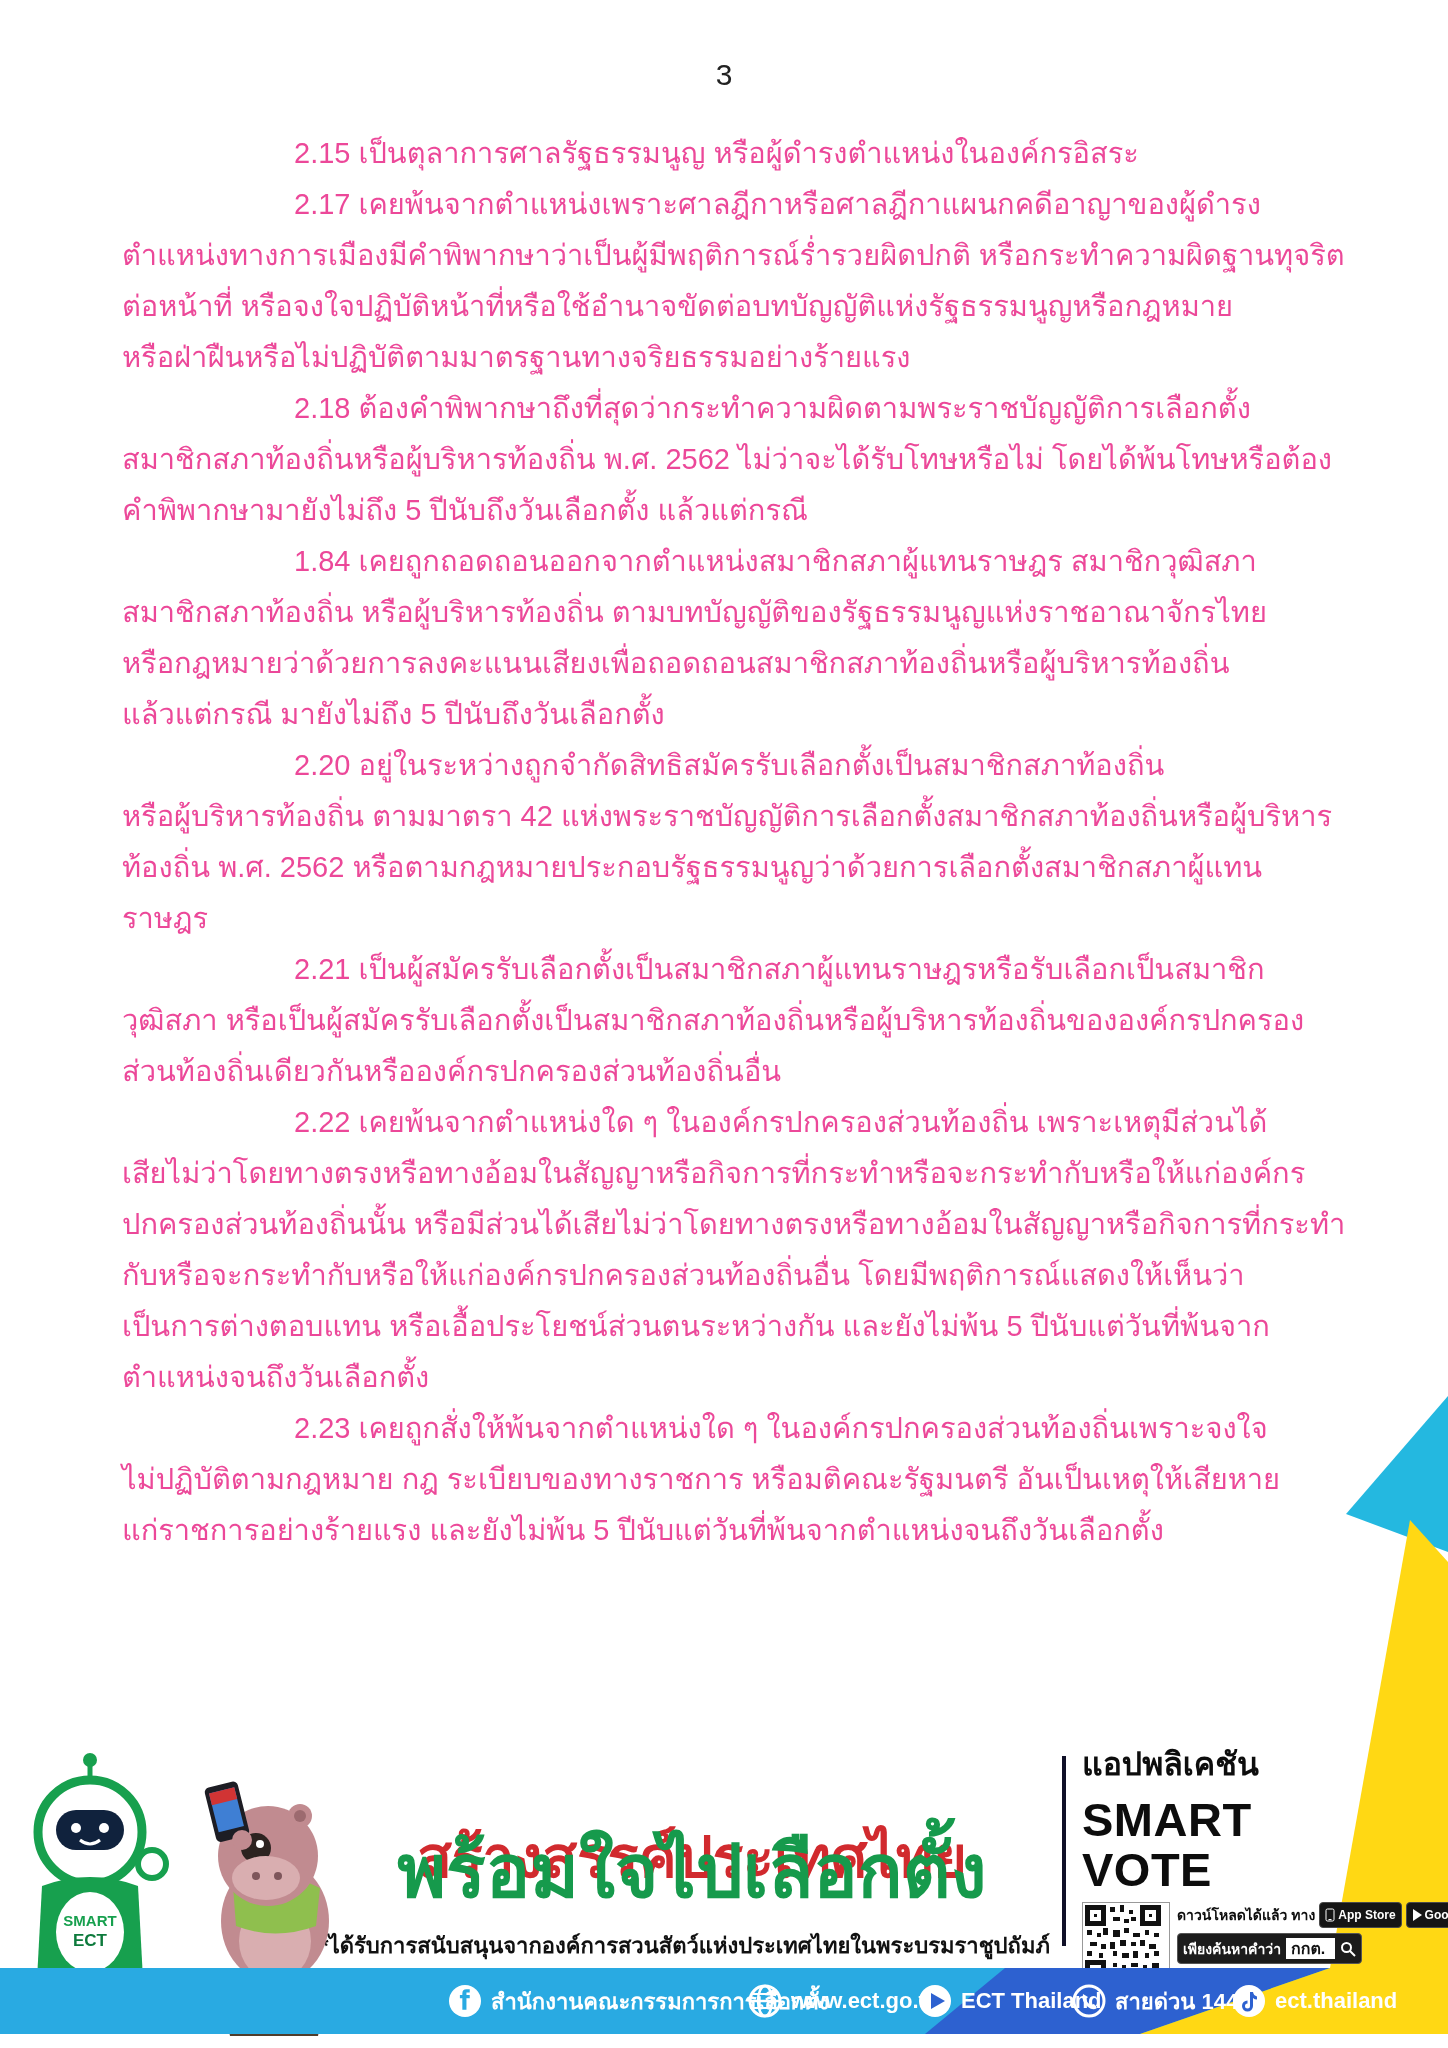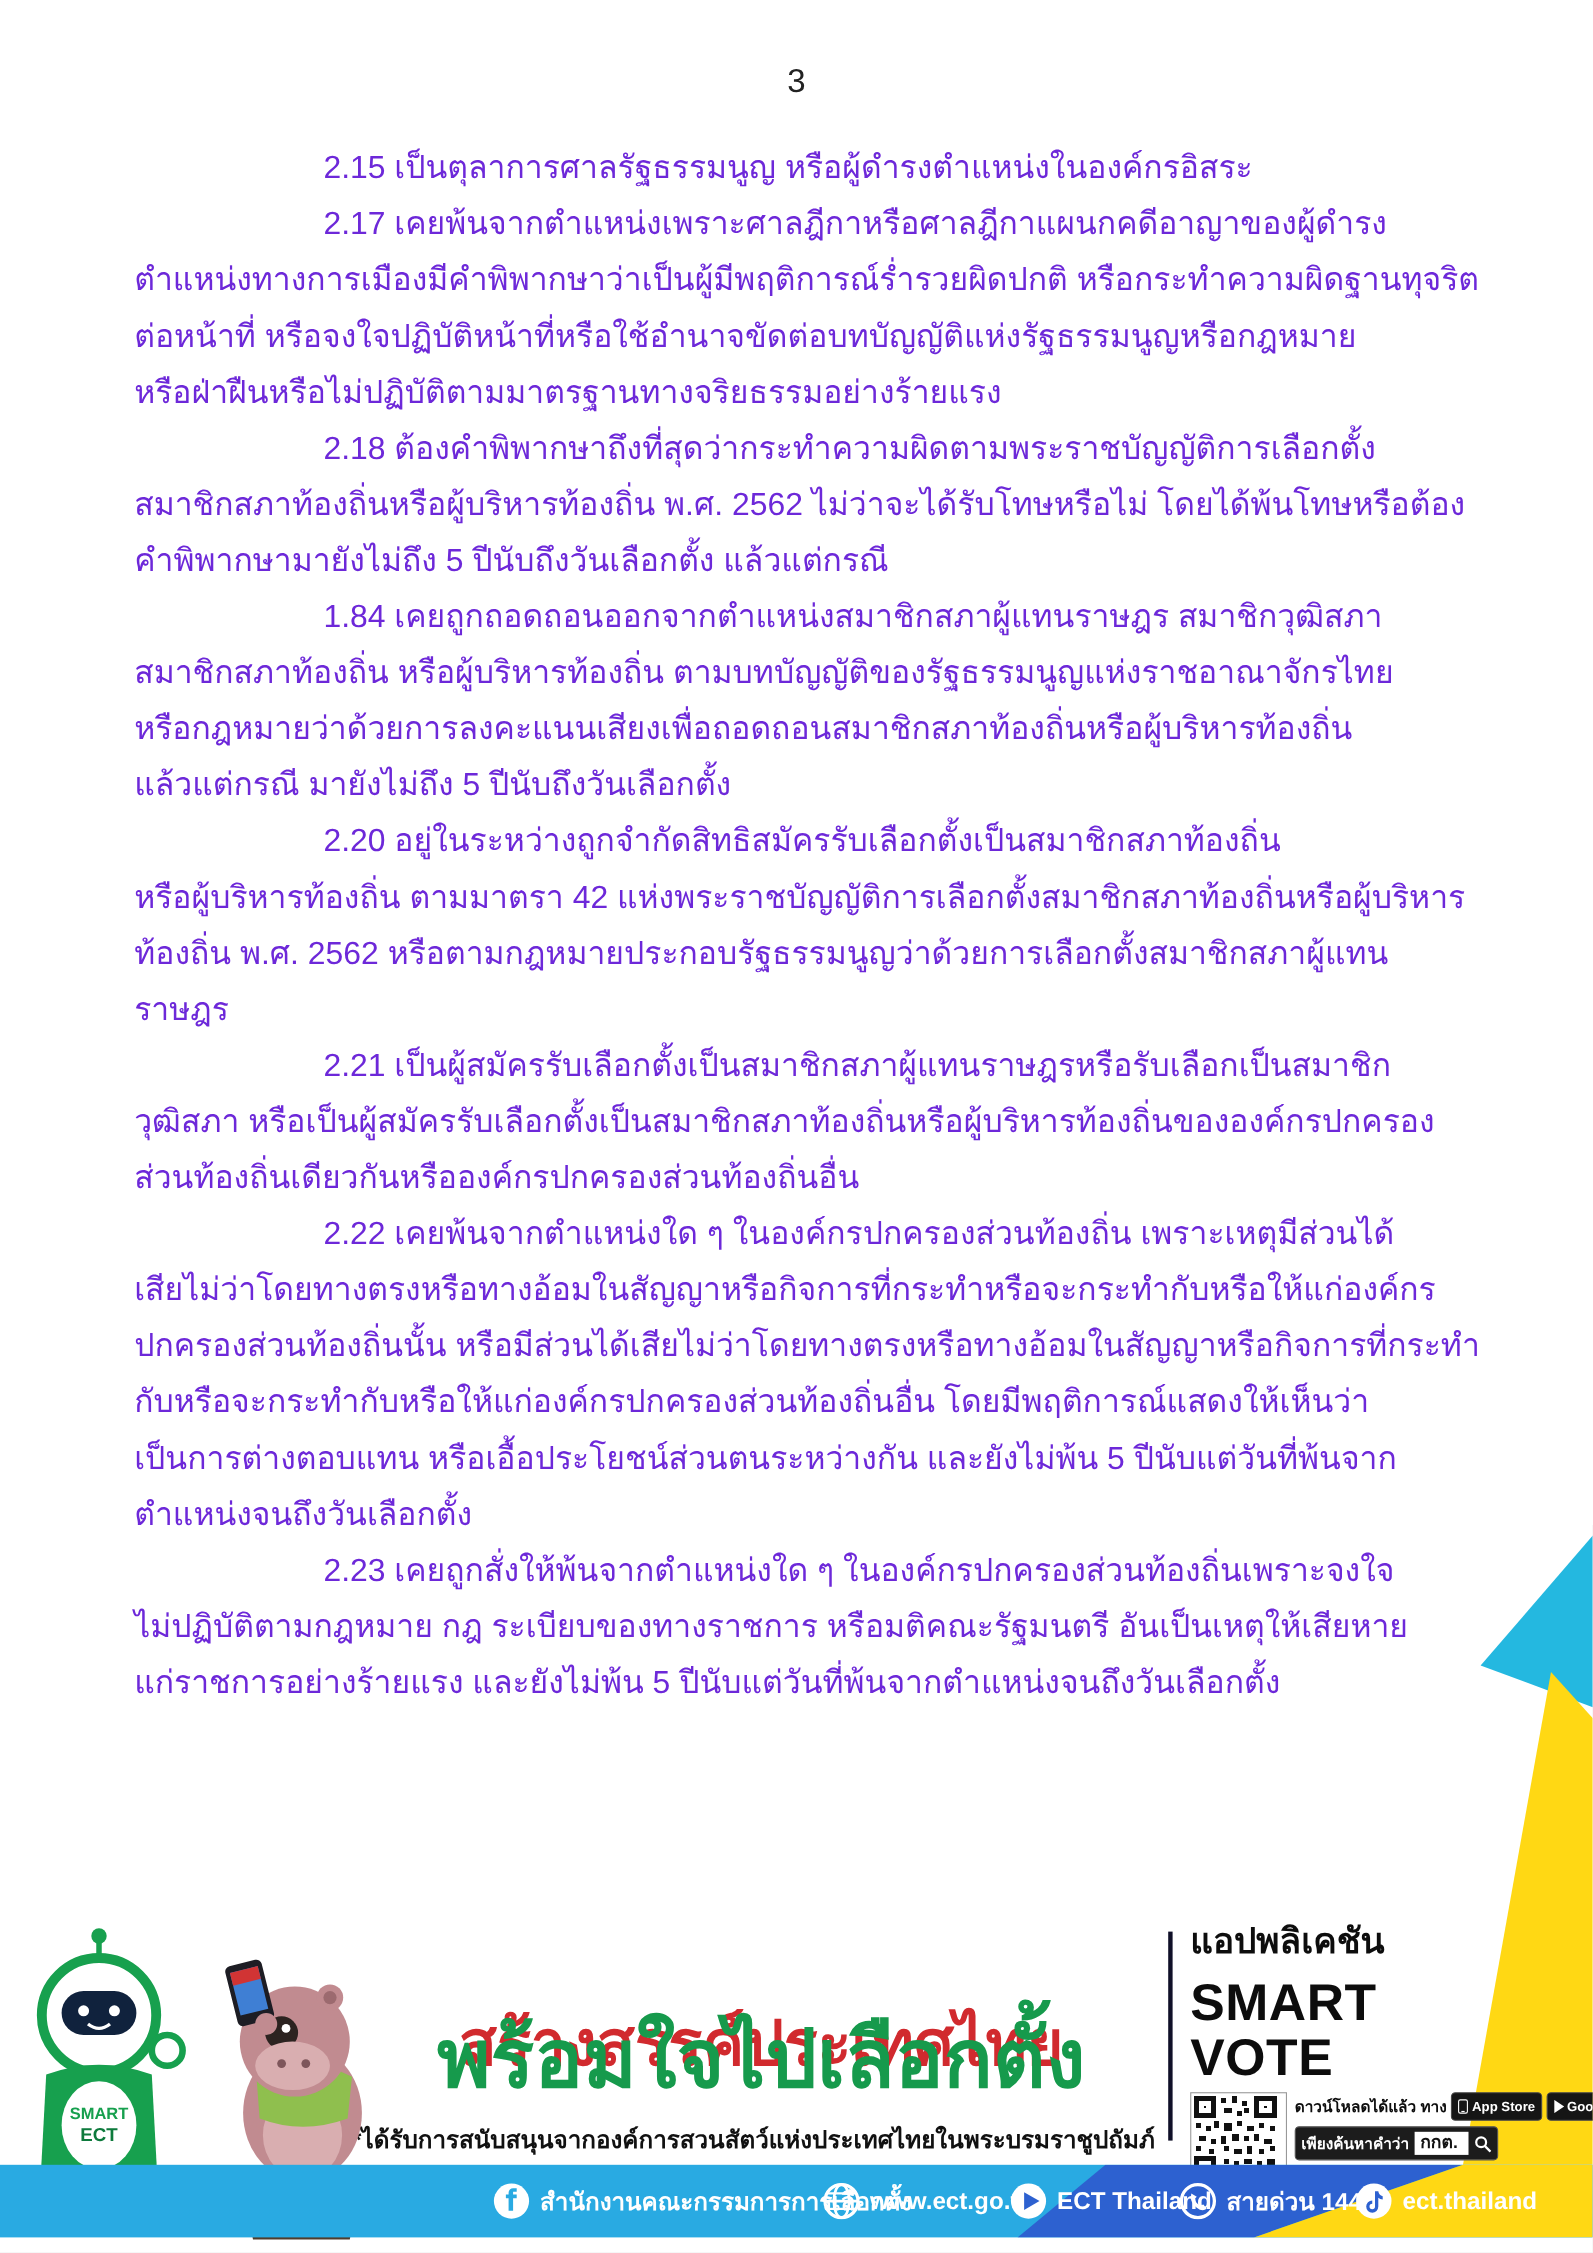--- a/index.html
+++ b/index.html
@@ -1,21 +1,21 @@
 <!DOCTYPE html>
 <html style="--red: #d12a2e; --green: #169a4c; --lightblue: #29aae2; --midblue: #2d61d0; --yellow: #ffd814; --cyan: #24b8e0;"><head>
 <meta charset="utf-8">
 <style>
   html,body{margin:0;padding:0;background:#e8e8e8;}
   .page{position:relative;width:1448px;height:2048px;background:#ffffff;overflow:hidden;
         font-family:"Liberation Sans","DejaVu Sans",sans-serif;color:#151515;}
   .page-number{position:absolute;top:58px;left:0;width:100%;text-align:center;
         font-size:30px;color:#222;}
   .doc{position:absolute;top:128px;left:122px;width:1214px;font-size:29px;line-height:51px;
-        color:#6d28d9;}
+        color:#ec4899;}
   .tline{white-space:nowrap;}
   .tline.first{padding-left:172px;}
 
   
   .decor{position:absolute;left:0;top:0;width:1448px;height:2048px;pointer-events:none;}
 
   
   .banner-headline-1{position:absolute;left:322px;top:1812px;width:740px;text-align:center;
         font-size:57px;font-weight:800;color:var(--red);letter-spacing:0;}
   .banner-headline-2{position:absolute;left:322px;top:1812px;width:740px;text-align:center;

